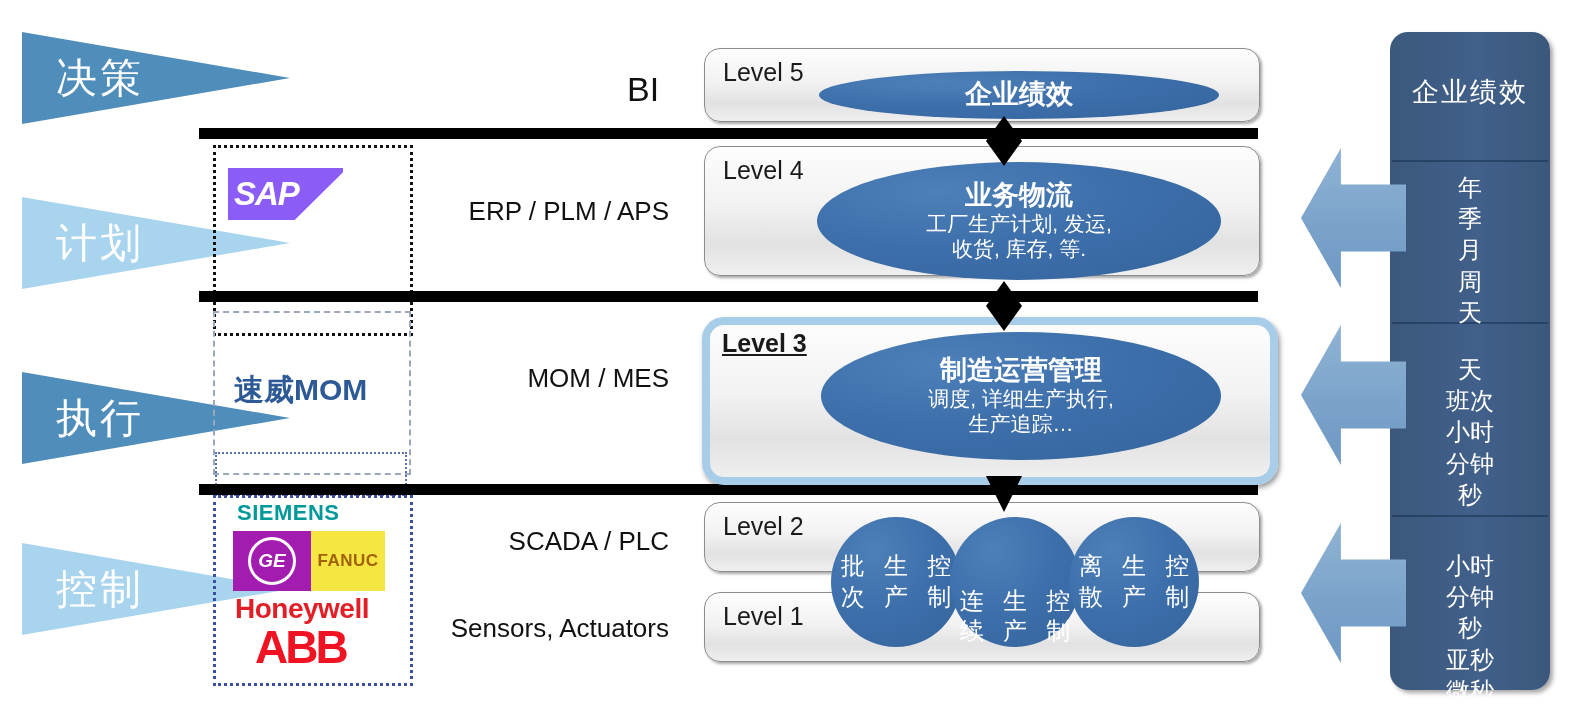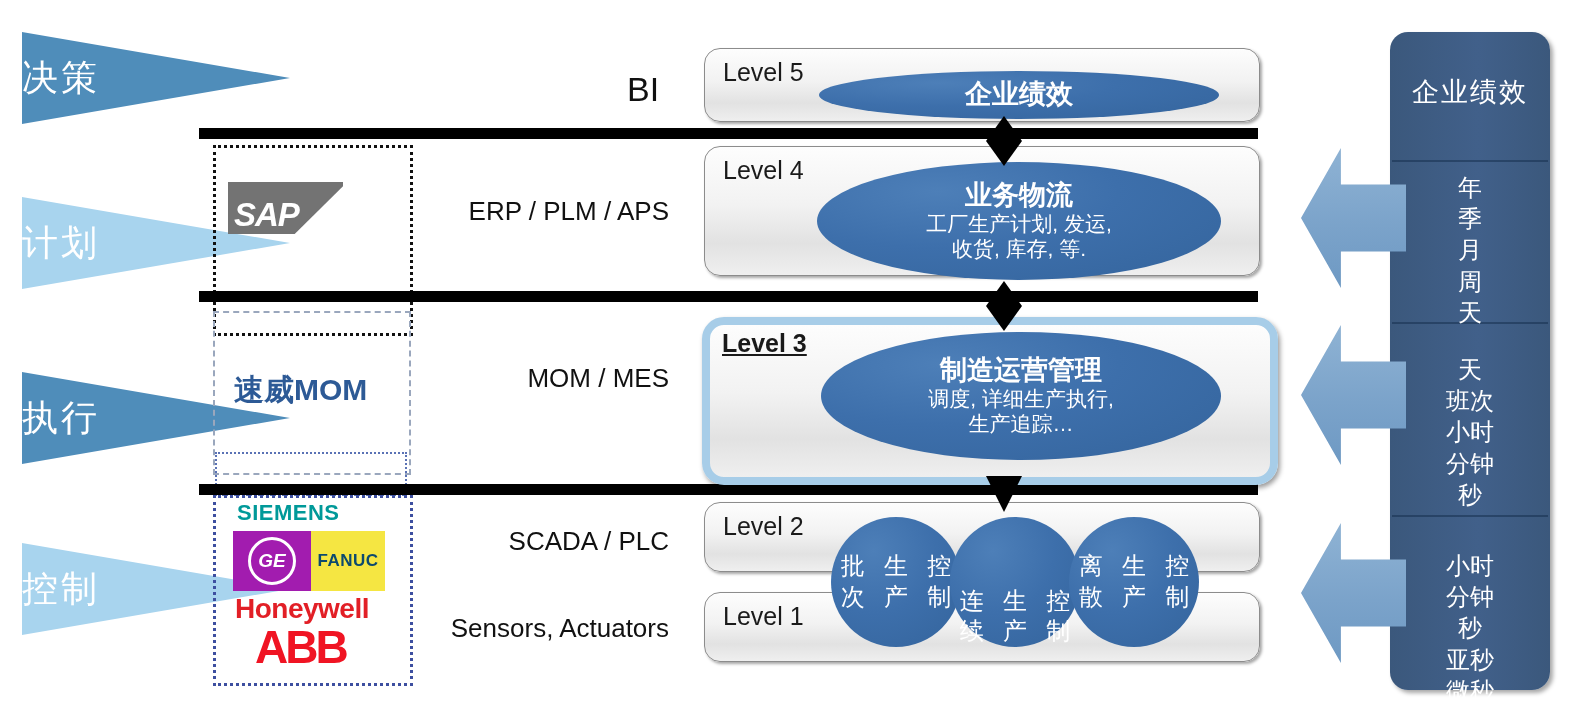--- a/index.html
+++ b/index.html
@@ -10,21 +10,21 @@
   .stage{position:absolute;left:0;top:0;width:1581px;height:706px;}
 
   
   .pennant{position:absolute;display:flex;align-items:center;}
   .pennant .tri{
     position:absolute;left:0;top:0;width:100%;height:100%;
     clip-path:polygon(0% 0%,100% 50%,0% 100%);
   }
   .pennant .ptxt{
     position:relative;z-index:2;color:#ffffff;
-    font-size:36px;letter-spacing:3px;
+    font-size:41px;letter-spacing:3px;padding-left:34px;
     line-height:1;white-space:nowrap;
   }
 
   
   .blackbar{position:absolute;background:#000;height:11px;}
 
   
   .vbox{position:absolute;background:transparent;}
 
   
@@ -98,38 +98,38 @@
   .larrow{
     position:absolute;
     background:linear-gradient(to bottom,#8fb3d4 0%,#7ba3ca 55%,#6e99c3 100%);
     clip-path:polygon(0% 50%,38% 0%,38% 26%,100% 26%,100% 74%,38% 74%,38% 100%);
     filter:drop-shadow(2px 3px 2px rgba(0,0,0,.45));
   }
 
   
   .logo{position:absolute;}
   .sap{
-    width:115px;height:52px;background:#737373;
+    width:115px;height:52px;background:#8b5cf6;
     clip-path:polygon(0 0,100% 0,100% 8%,58% 100%,0 100%);
-    display:flex;align-items:flex-end;justify-content:flex-start;margin-top:14px;
+    display:flex;align-items:center;justify-content:flex-start;
   }
   .sap span{color:#fff;font-size:33px;font-weight:bold;font-style:italic;
             letter-spacing:-1px;padding-left:6px;}
   .momlogo{color:#2d5a96;font-size:30px;font-weight:bold;white-space:nowrap;
            text-shadow:1px 1px 0 rgba(255,255,255,.6);}
   .siemens{color:#009999;font-size:22px;font-weight:bold;letter-spacing:.5px;}
   .gefanuc{display:flex;width:152px;height:60px;}
   .gefanuc .ge{flex:0 0 78px;background:#a21caf;display:flex;align-items:center;justify-content:center;}
   .gefanuc .ge .ring{
     width:42px;height:42px;border:3px solid #fff;border-radius:50%;
     display:flex;align-items:center;justify-content:center;
     color:#fff;font-size:19px;font-style:italic;font-weight:bold;
   }
   .gefanuc .fn{flex:1;background:#f5e642;display:flex;align-items:center;justify-content:center;}
-  .gefanuc .fn span{color:#0c4a6e;font-size:17px;font-weight:bold;letter-spacing:.5px;}
+  .gefanuc .fn span{color:#a16207;font-size:17px;font-weight:bold;letter-spacing:.5px;}
   .honeywell{color:#e21f26;font-size:28px;font-weight:bold;letter-spacing:-.5px;white-space:nowrap;}
   .abb{color:#f01423;font-size:46px;font-weight:bold;letter-spacing:-3px;white-space:nowrap;}
 </style>
 </head>
 <body>
 
 <div class="stage">
 
   <div class="pennant" style="left:22px;top:32px;width:268px;height:92px;">
     <div class="tri" style="background:#4f8dba;"></div>

